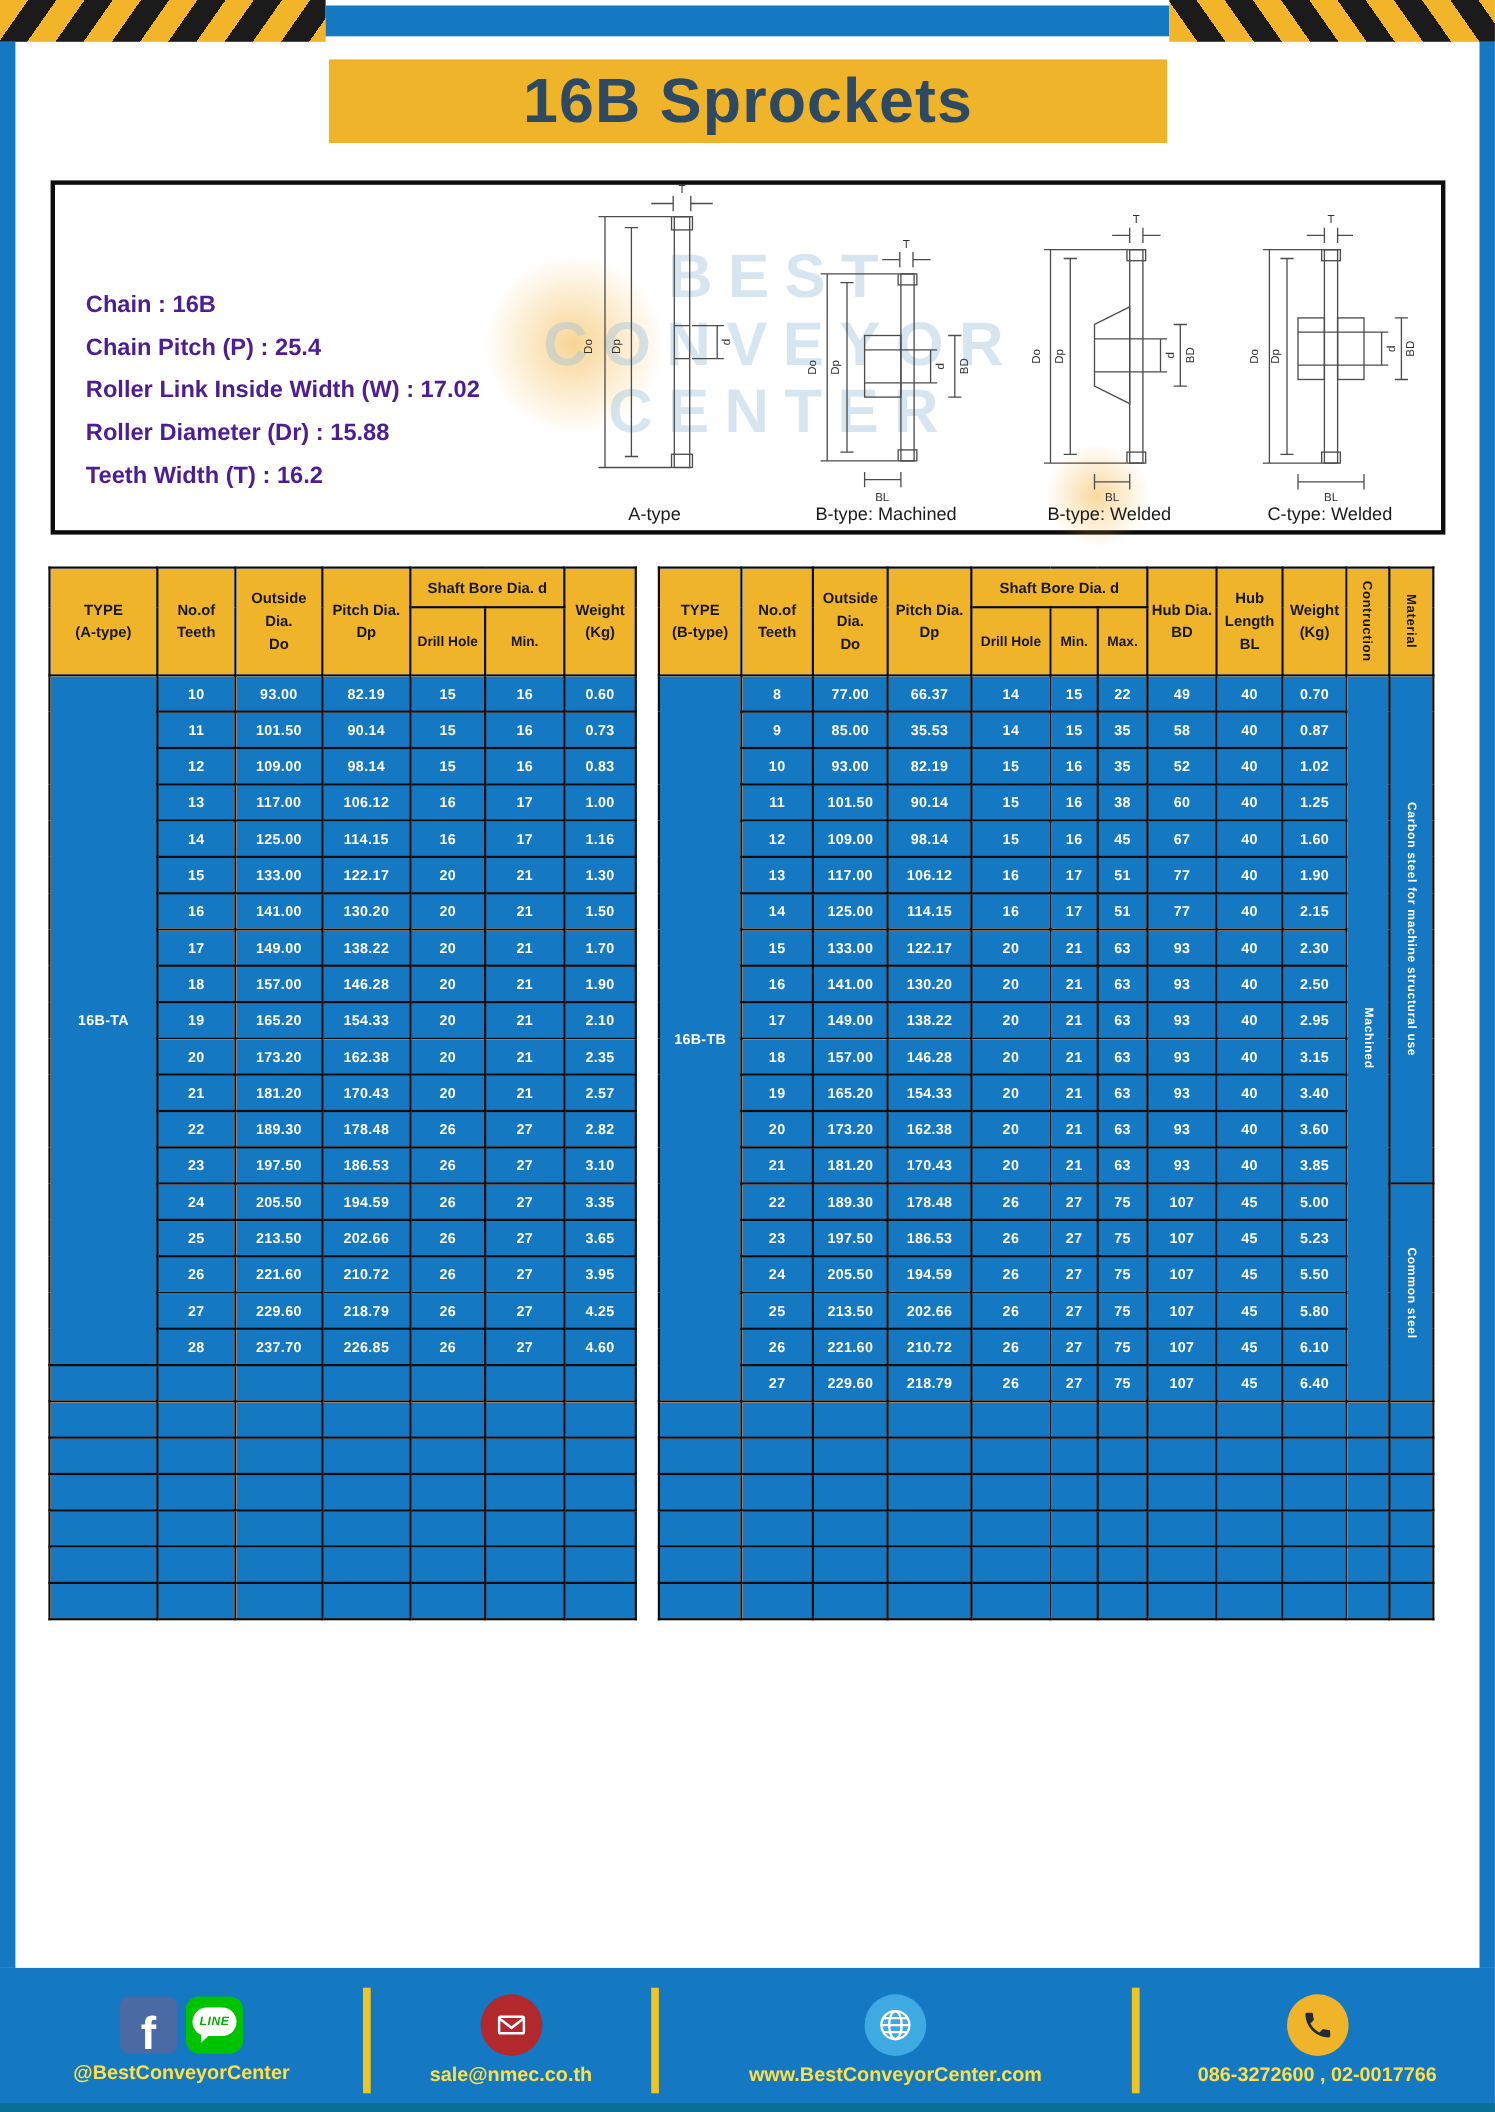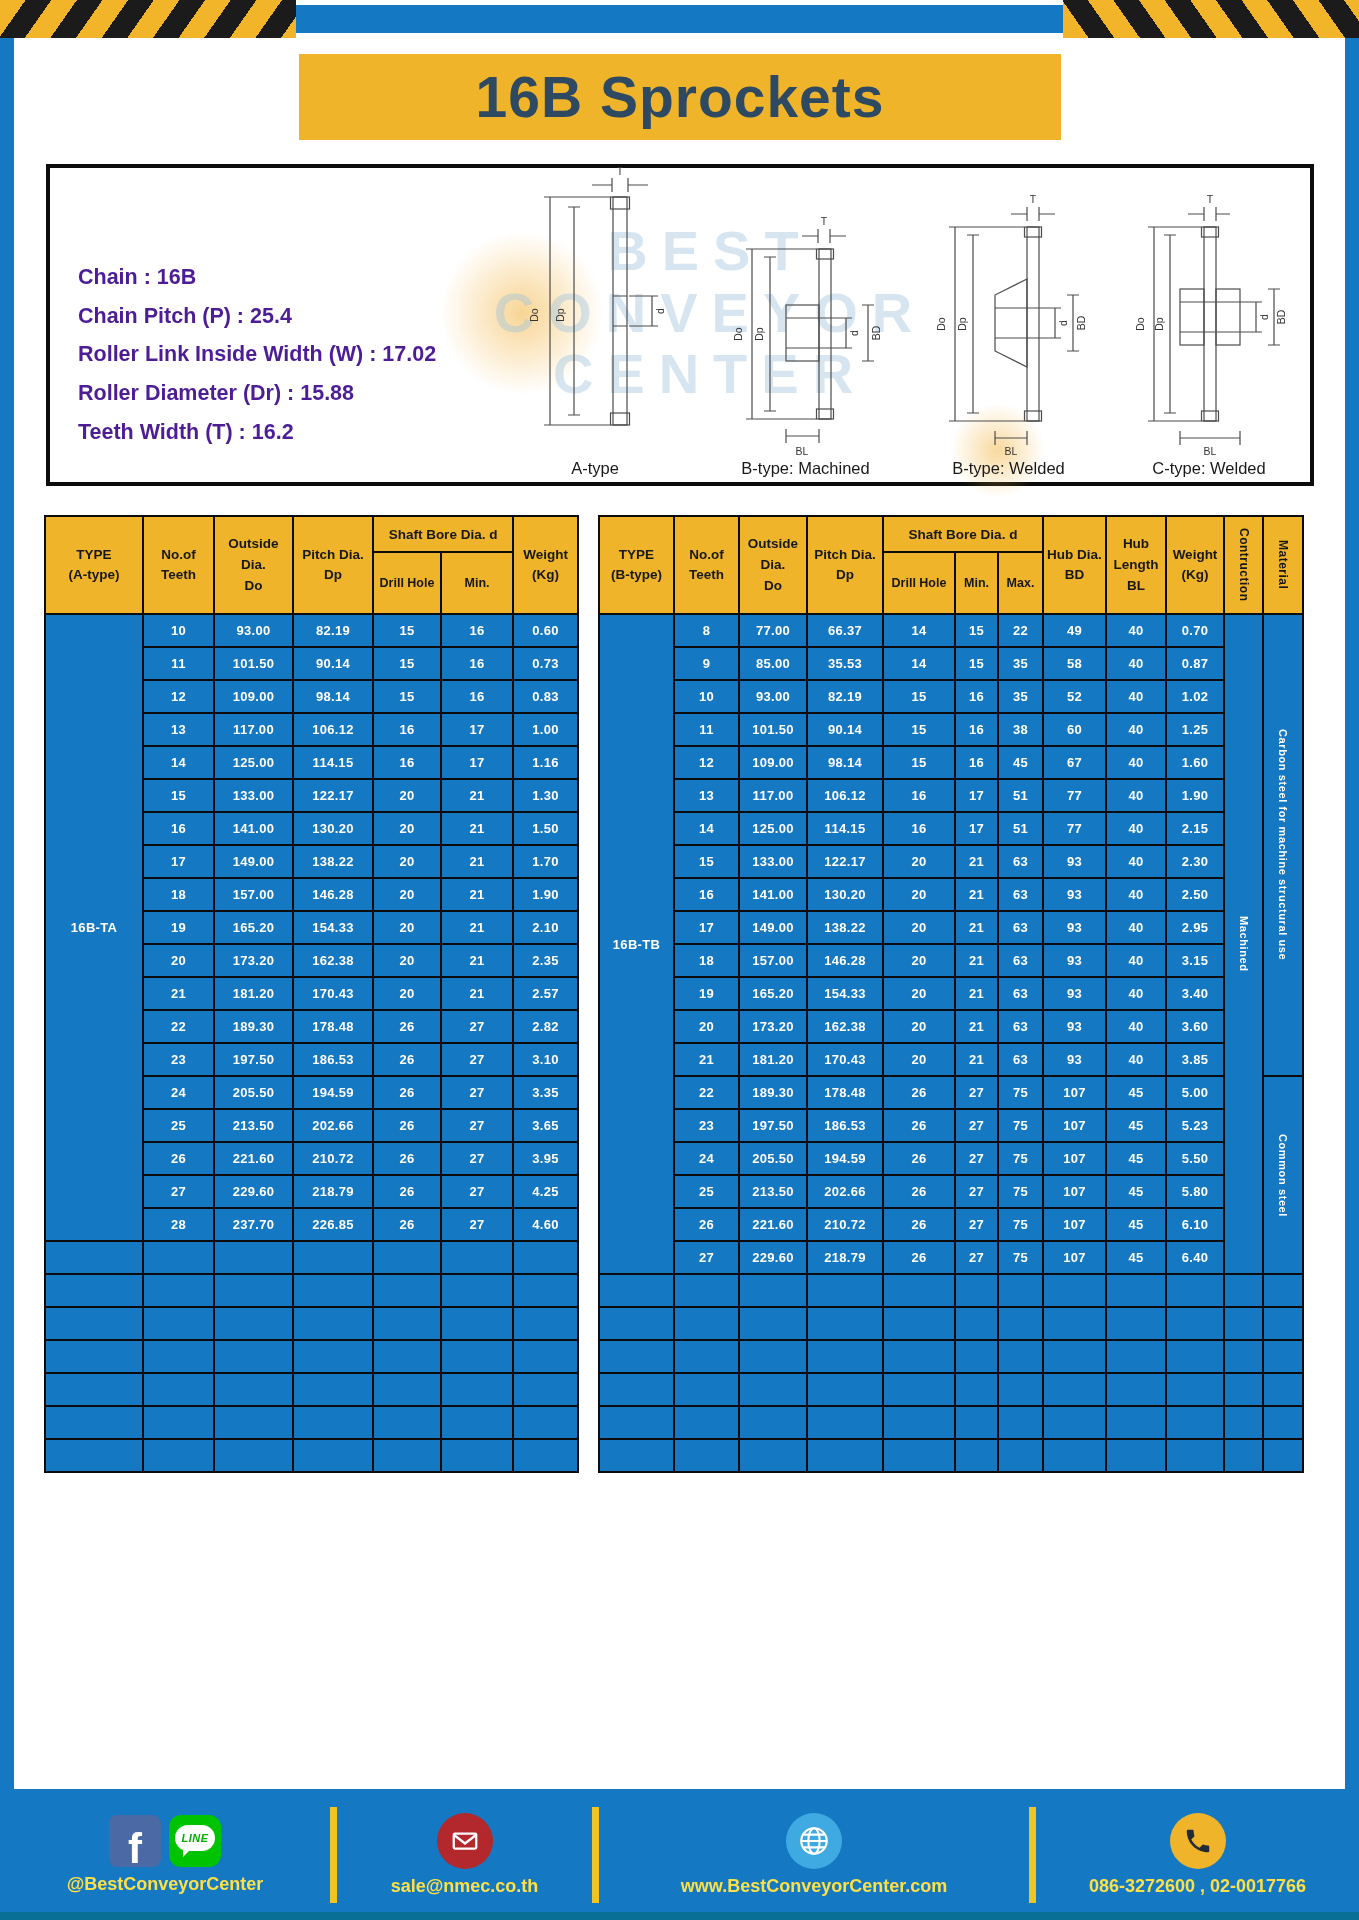--- a/index.html
+++ b/index.html
@@ -11,21 +11,21 @@
   .hz { width:296px; height:38px; }
   .hz.left  { background:repeating-linear-gradient(125deg, #F2B52A 0 21px, #1b1b1b 21px 42px); }
   .hz.right { background:repeating-linear-gradient(55deg,  #F2B52A 0 21px, #1b1b1b 21px 42px); }
   .topbar { flex:1; background:#1478C2; margin-top:5px; height:28px; }
 
   
   .side { position:absolute; top:38px; width:14px; height:1751px; background:#1478C2; }
   .side.l { left:0; } .side.r { right:0; }
 
   
-  .title-banner { position:absolute; left:299px; top:54px; width:762px; height:86px;
+  .title-banner { position:absolute; left:299px; top:54px; width:762px; height:76px;
     background:#F0B42A; display:flex; align-items:center; justify-content:center; }
   .title-banner h1 { font-size:57px; color:#2E4A63; font-weight:bold; letter-spacing:1px; }
 
   
   .spec-box { position:absolute; left:46px; top:164px; width:1268px; height:322px;
     background:#fff; border:4px solid #0c0c0c; }
   .specs { position:absolute; left:28px; top:90px; color:#4c1d95; font-weight:bold;
     font-size:21.5px; line-height:1.8; white-space:nowrap; }
   .watermark { position:absolute; left:360px; top:52px; width:600px; text-align:center;
     font-weight:bold; font-size:56px; letter-spacing:14px; line-height:1.1;

